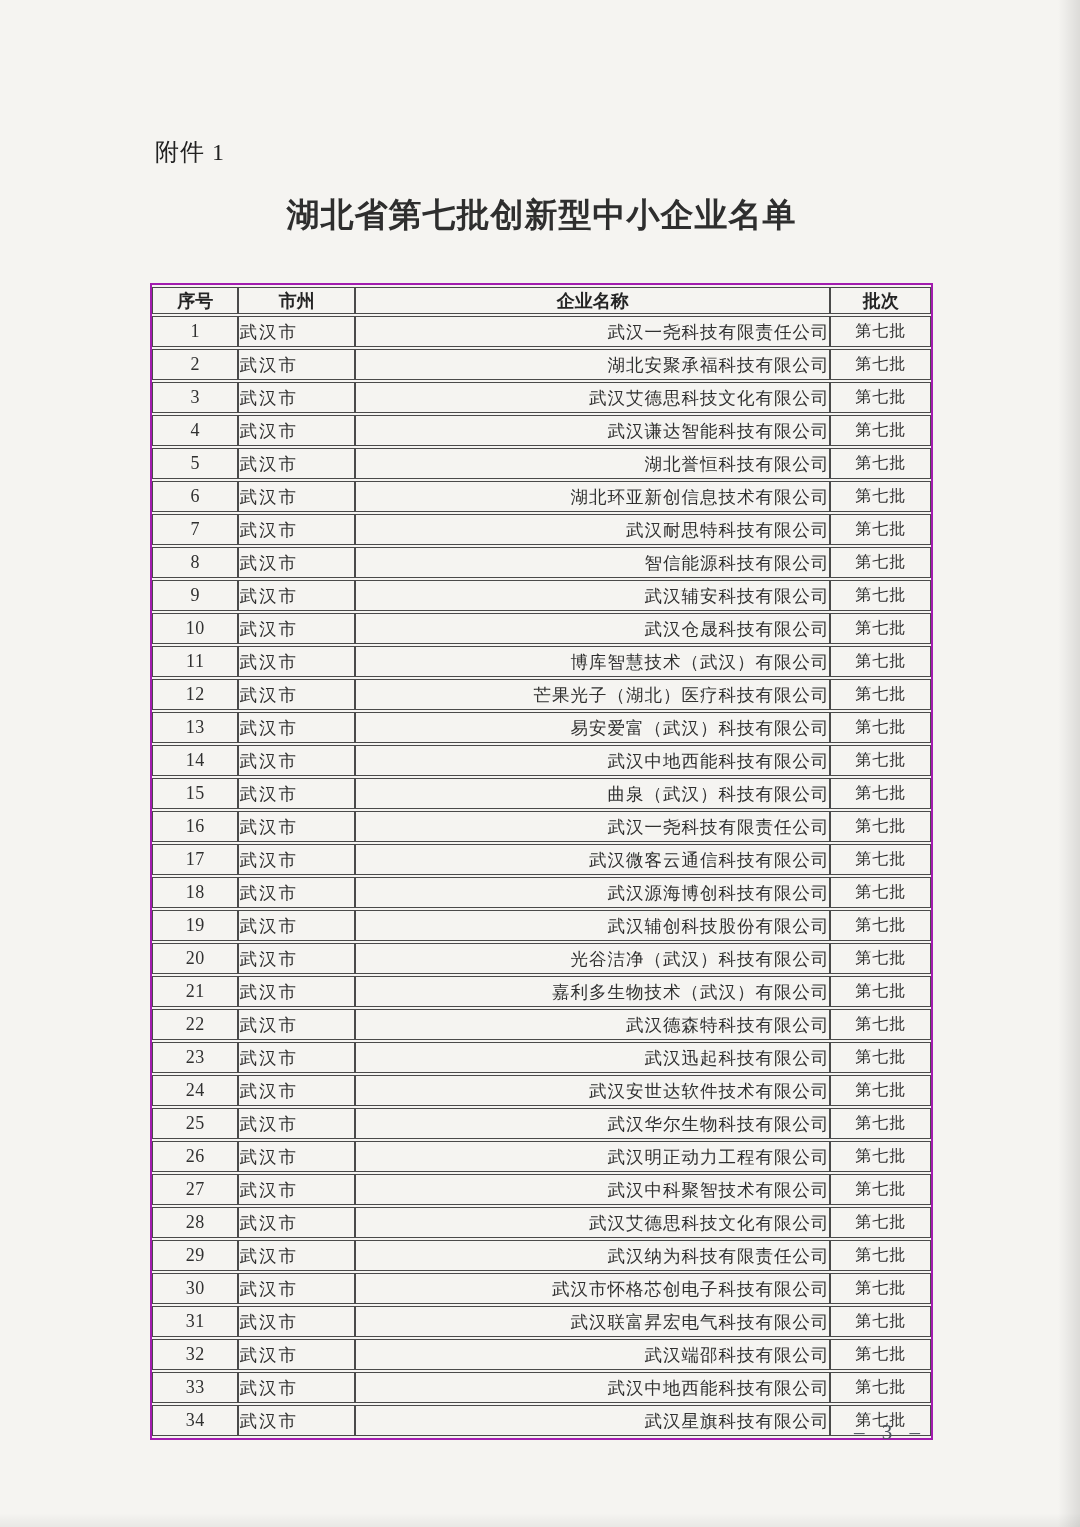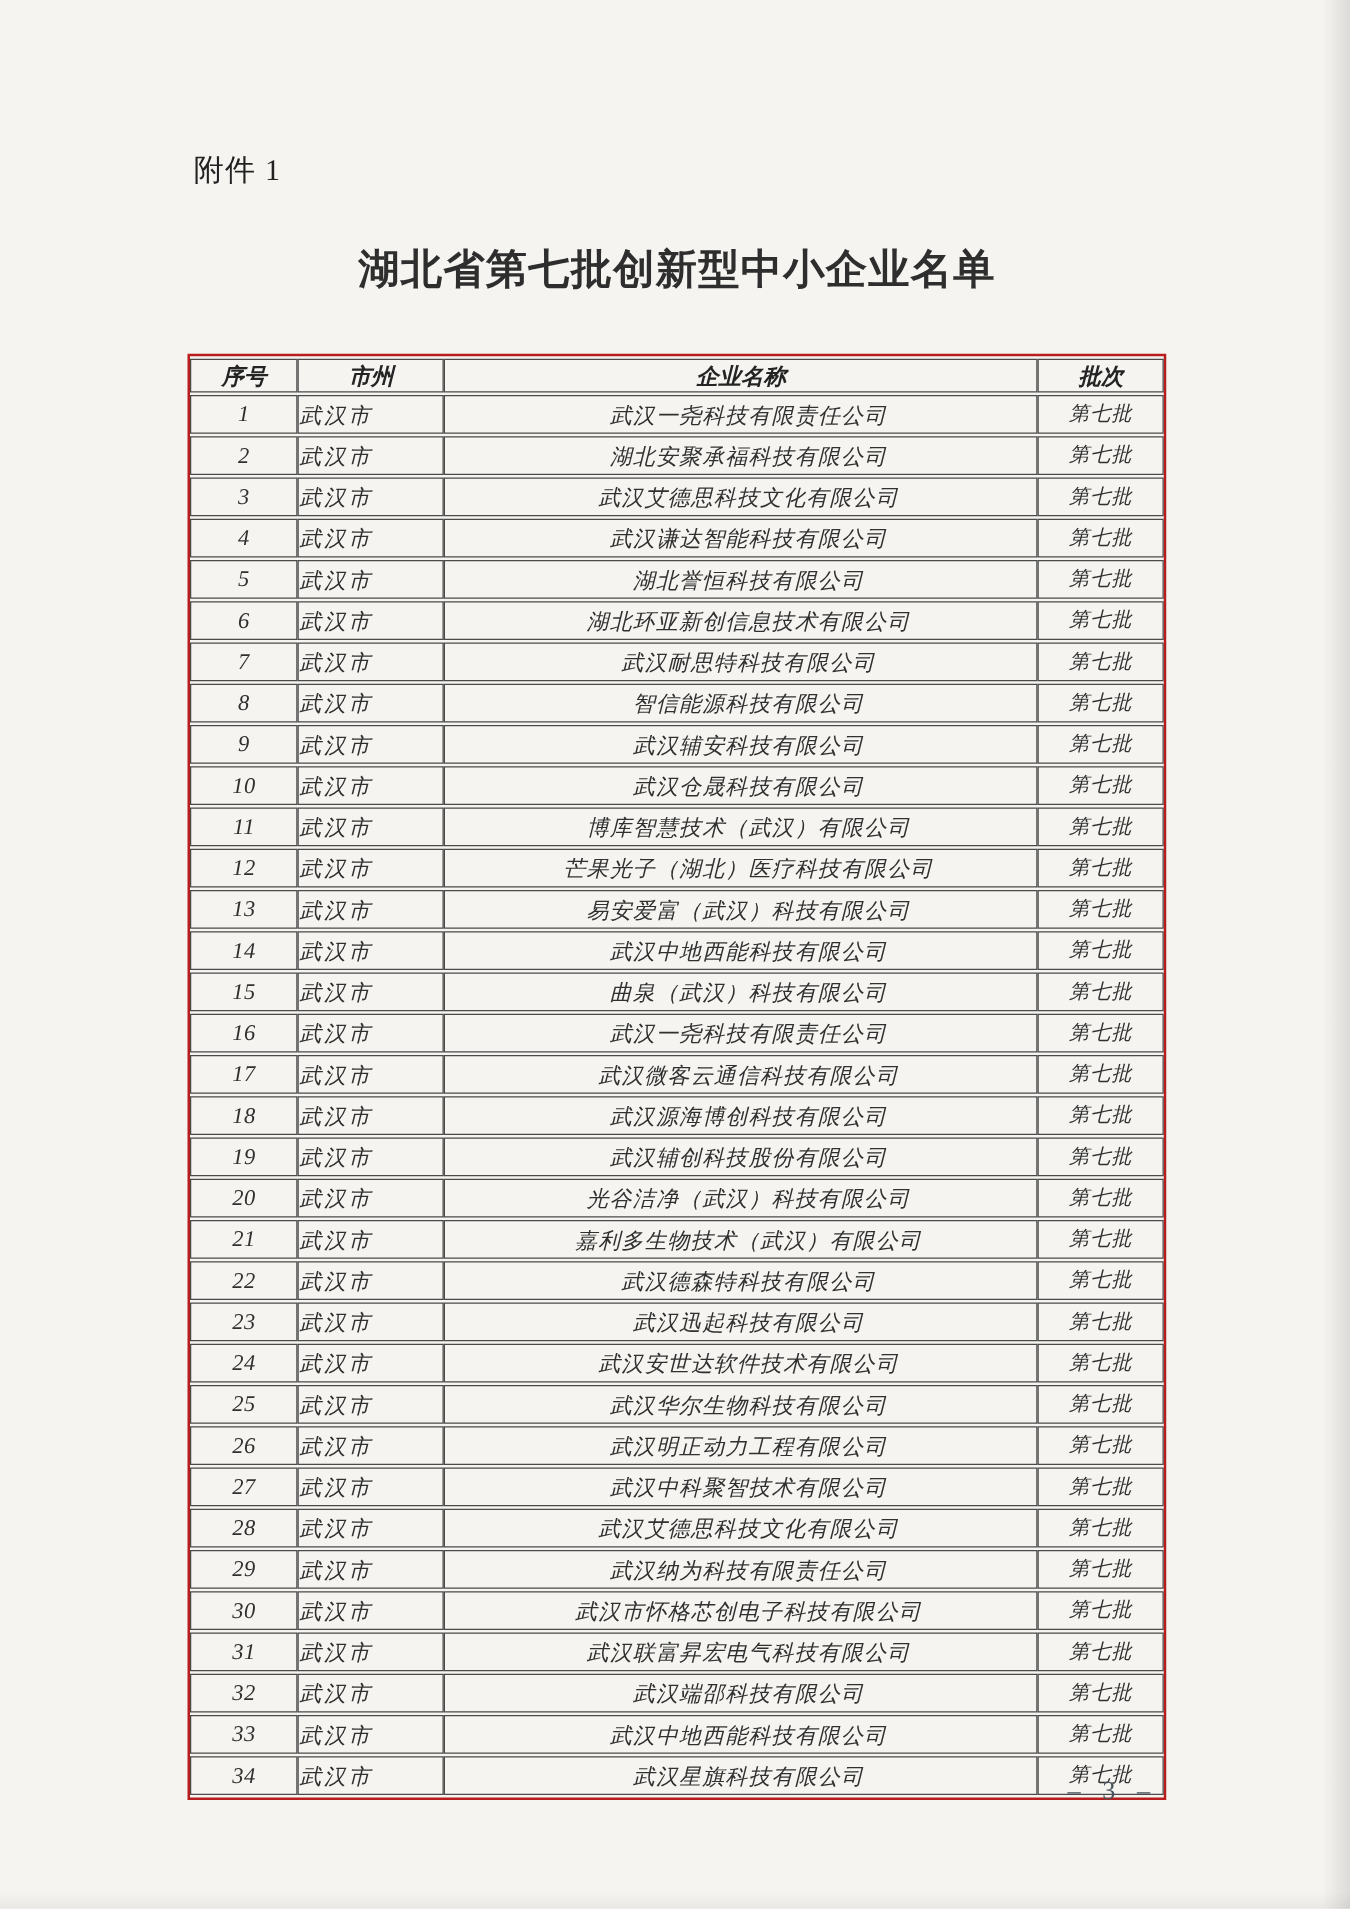--- a/index.html
+++ b/index.html
@@ -26,21 +26,21 @@
   .scan-shadow-bottom {
     position: absolute;
     left: 0; bottom: 0;
     width: 100%; height: 14px;
     background: linear-gradient(to bottom, rgba(0,0,0,0), rgba(0,0,0,0.05));
     pointer-events: none;
   }
   .attachment-label {
     position: absolute;
     left: 155px;
-    top: 120px;
+    top: 136px;
     font-size: 24px;
     letter-spacing: 1px;
     color: #222;
   }
   .doc-title {
     position: absolute;
     left: 150px;
     top: 193px;
     width: 783px;
     text-align: center;
@@ -49,23 +49,22 @@
     letter-spacing: 1px;
     color: #2e2e2e;
   }
   .company-table {
     position: absolute;
     left: 150px;
     top: 283px;
     width: 783px;
     border-collapse: separate;
     border-spacing: 0 2px;
-    border: 2px solid #b91c1c;
+    border: 2px solid #a21caf;
     background: transparent;
-    font-style: italic;
   }
   .company-table th,
   .company-table td {
     border: 1px solid #4a4a4a;
     font-weight: normal;
     padding: 0;
     background: transparent;
     white-space: nowrap;
     overflow: hidden;
   }
@@ -88,21 +87,21 @@
   td.cell-no {
     text-align: center;
     font-size: 18px;
     letter-spacing: 0.5px;
   }
   td.cell-city {
     text-align: left;
     letter-spacing: 2px;
   }
   td.cell-company {
-    text-align: center;
+    text-align: right;
     padding-left: 12px;
     letter-spacing: 1px;
     margin-top: 19px;
   }
   td.cell-batch {
     text-align: center;
     font-size: 16px;
     letter-spacing: 1px;
   }
   .page-number {

